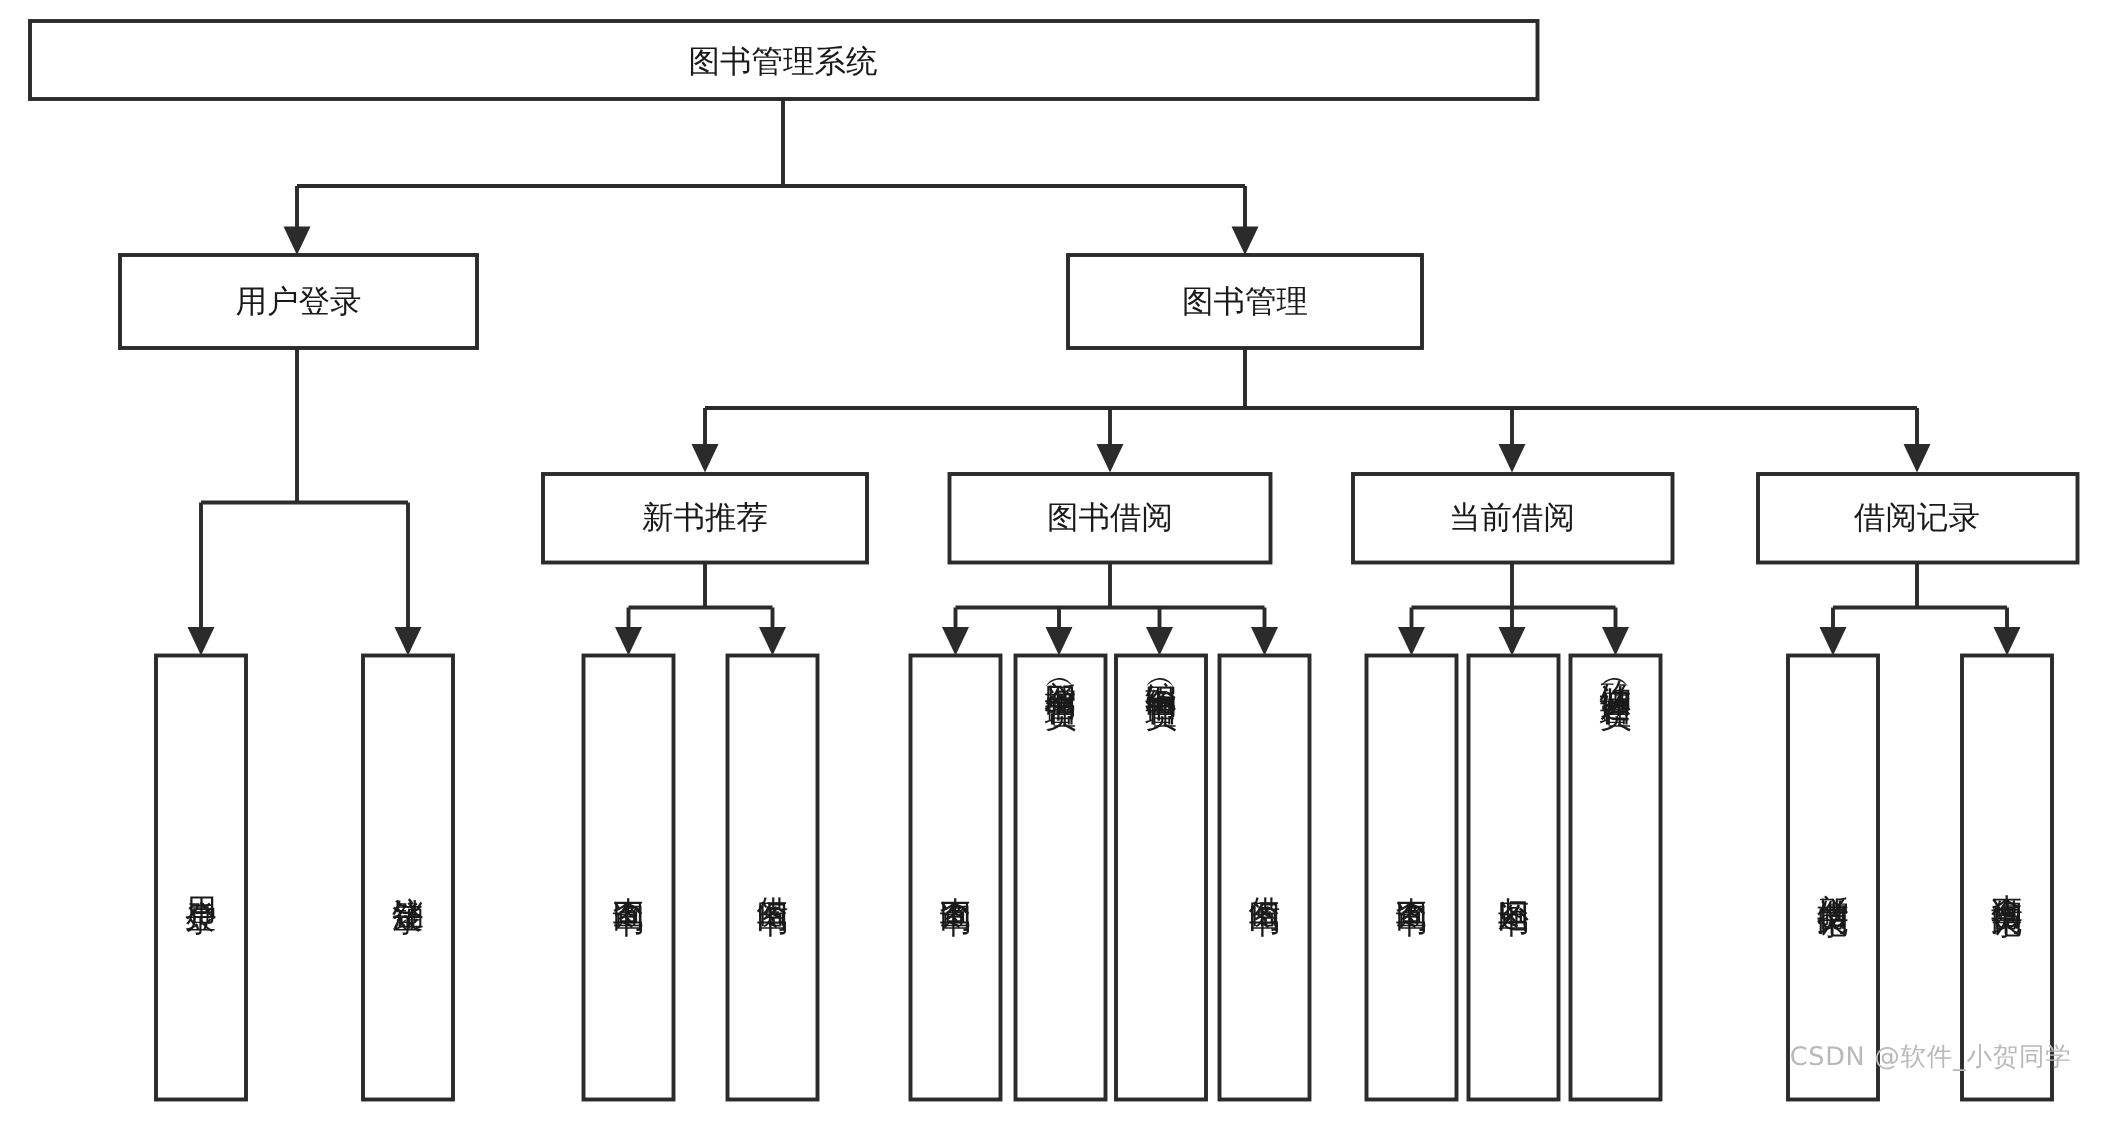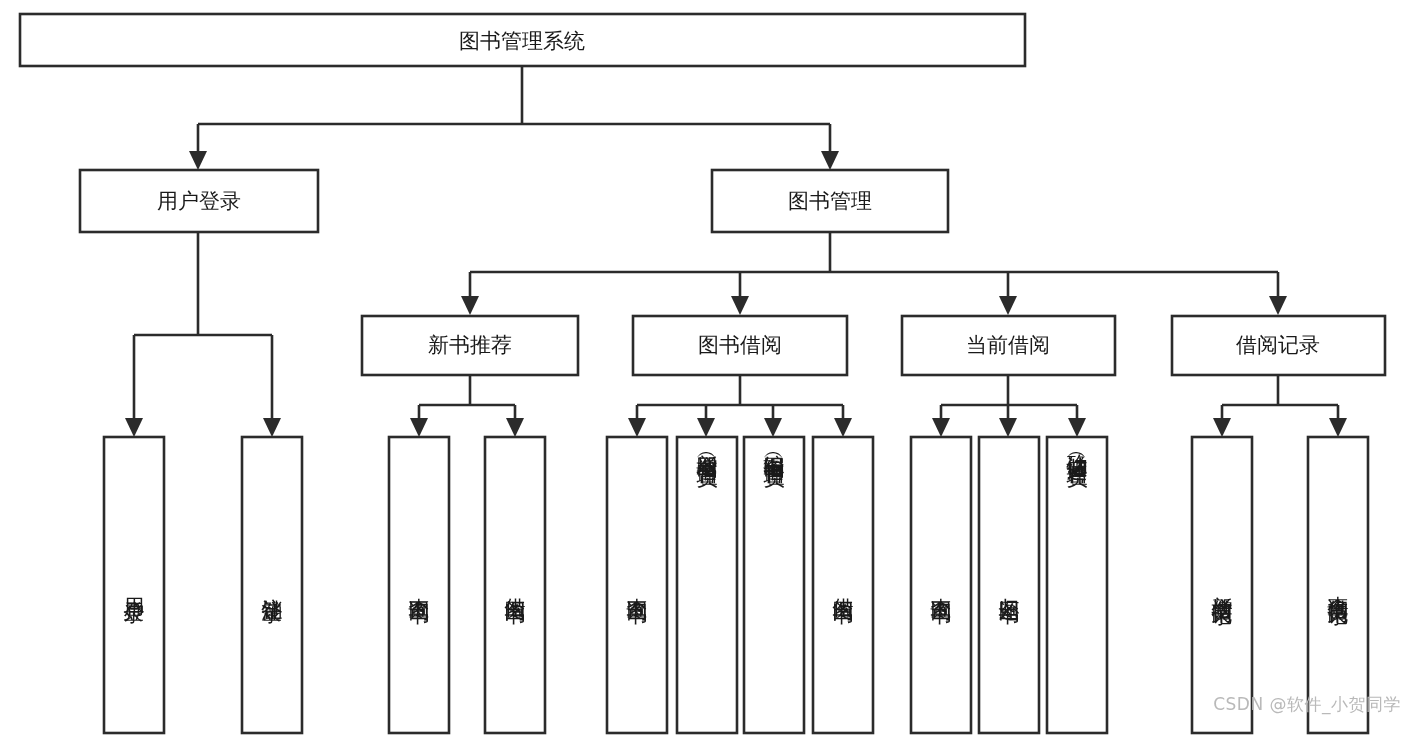--- a/index.html
+++ b/index.html
@@ -60,21 +60,21 @@
   .vbox-text span {
     writing-mode: vertical-rl;
     text-orientation: upright;
     letter-spacing: 2px;
     font-size: 21px;
     color: #1a1a1a;
     font-family: "DejaVu Sans", "Liberation Sans", sans-serif;
   }
   #watermark {
     position: absolute;
-    right: 4px;
+    right: 24px;
     bottom: 6px;
     font-family: "DejaVu Sans", "Liberation Sans", sans-serif;
     font-size: 17px;
     color: #b9b9b9;
     letter-spacing: 0.5px;
     user-select: none;
   }
 </style>
 </head>
 <body>

